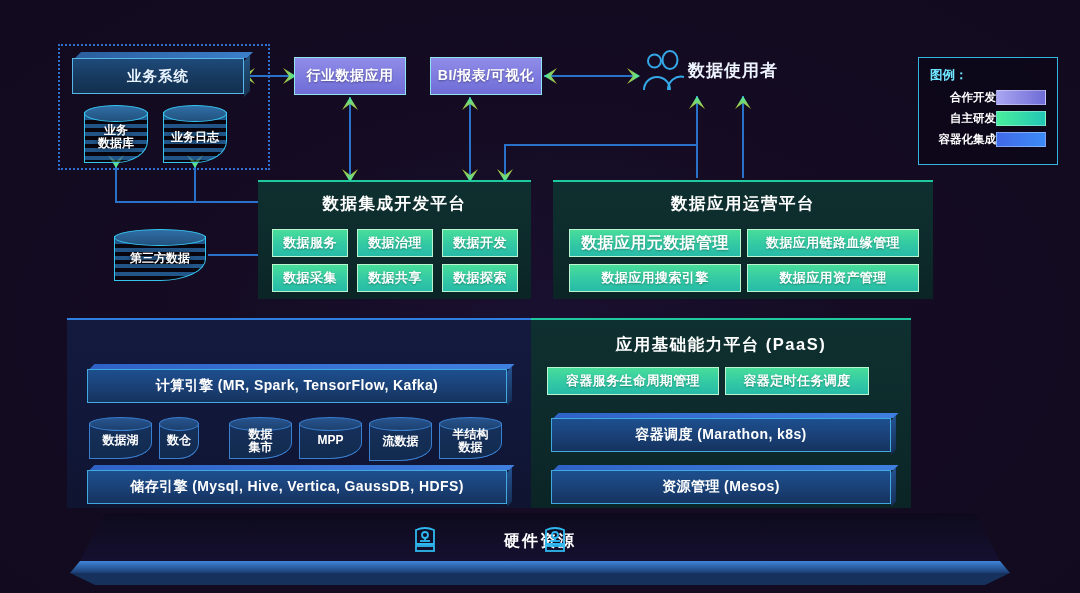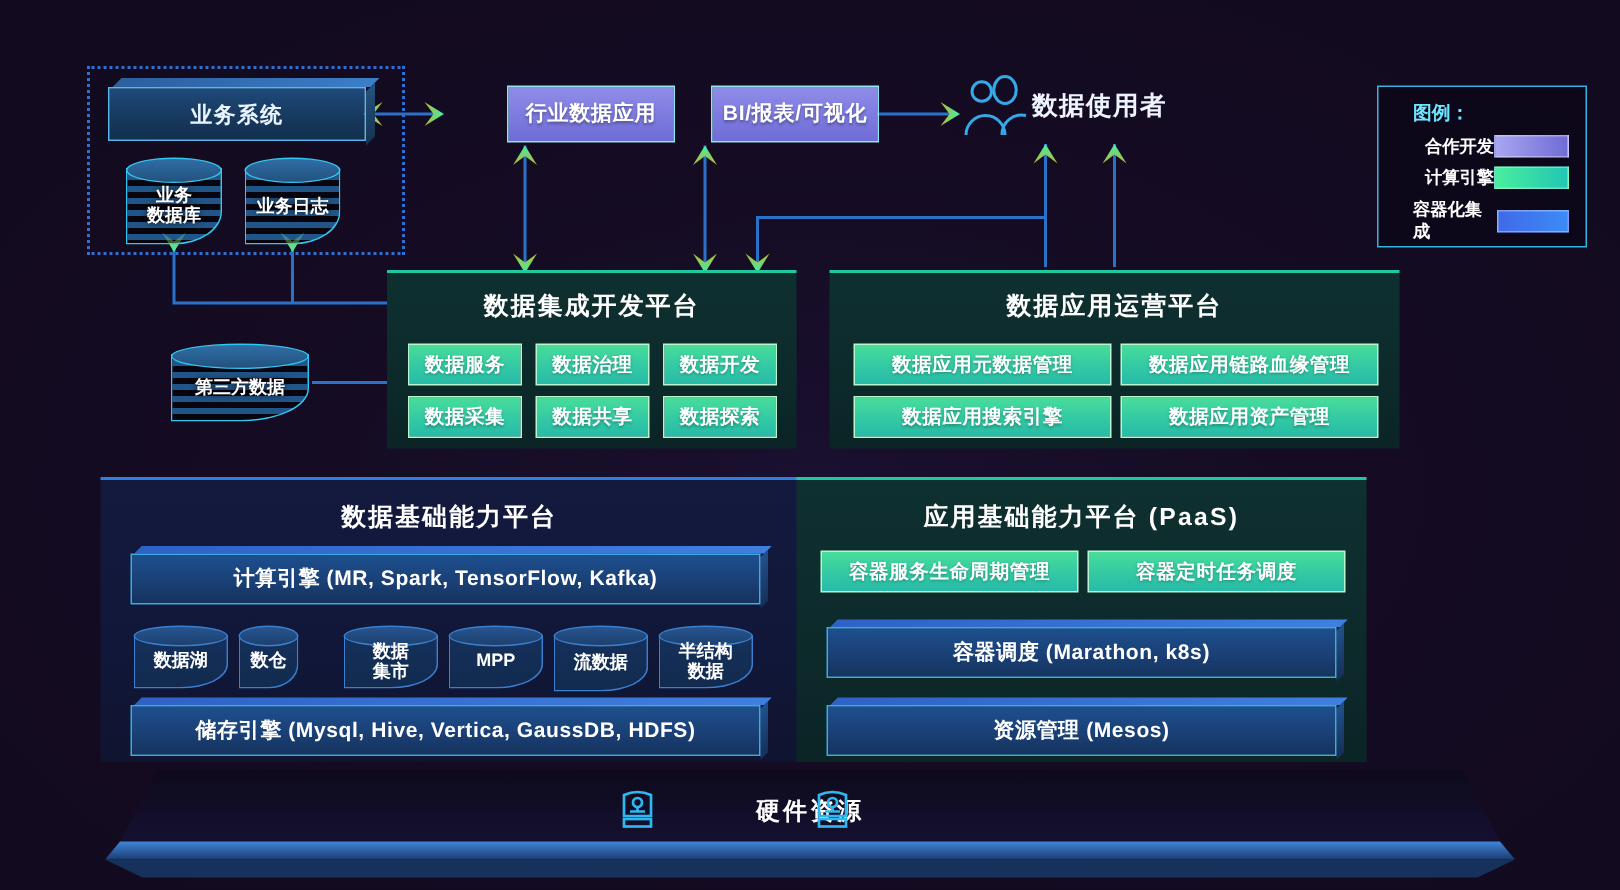--- a/index.html
+++ b/index.html
@@ -77,38 +77,37 @@
   #db-thirdparty .cap-label{font-size:12px;}
 
   
   .purple-box{
     position:absolute;box-sizing:border-box;
     background:linear-gradient(180deg,#8f8ce8 0%,#7f7ce0 50%,#6f6cd6 100%);
     border:1.4px solid #8ee4ef;
     display:flex;align-items:center;justify-content:center;
     color:#ffffff;font-weight:700;font-size:14px;letter-spacing:.5px;
     text-shadow:0 1px 2px rgba(0,0,0,.35);
-    margin-left:44px;
   }
   #industry-app{left:294px;top:57px;width:112px;height:38px;}
   #bi-box{left:430px;top:57px;width:112px;height:38px;}
 
   
   #data-user-icon{left:641px;top:50px;width:46px;height:42px;}
   #data-user-label{
     left:688px;top:59px;color:#eef4ff;font-size:17px;font-weight:700;
     letter-spacing:1px;
   }
 
   
   #legend{
     left:918px;top:57px;width:140px;height:108px;
     border:1.6px solid #34b4e2;box-sizing:border-box;
     background:rgba(10,6,22,.55);
-    padding:9px 11px 0 23px;
+    padding:9px 11px 0 11px;
   }
   #legend .title{color:#6fe6ff;font-size:12.5px;font-weight:700;margin-bottom:6px;}
   #legend .row{display:flex;align-items:center;justify-content:flex-end;margin-bottom:6px;}
   #legend .row .lb{color:#ffffff;font-size:11.5px;font-weight:700;}
   #legend .sw{width:48px;height:13px;border:1px solid rgba(255,255,255,.35);}
 
   
   .panel{position:absolute;box-sizing:border-box;}
   .panel .hd{
     text-align:center;color:#ffffff;font-weight:700;
@@ -303,49 +302,48 @@
   </svg>
   <div class="abs" id="data-user-label">数据使用者</div>
 
   <div class="abs" id="legend">
     <div class="title">图例：</div>
     <div class="row">
       <span class="lb">合作开发</span>
       <span class="sw" style="background:linear-gradient(90deg,#a9a6f2,#6f6cd6)"></span>
     </div>
     <div class="row">
-      <span class="lb">计算引擎</span>
+      <span class="lb">自主研发</span>
       <span class="sw" style="background:linear-gradient(90deg,#49ee9d,#22c6b4)"></span>
     </div>
     <div class="row">
       <span class="lb">容器化集成</span>
       <span class="sw" style="background:linear-gradient(90deg,#4169e8,#3b8bf6)"></span>
     </div>
   </div>
 
   <div class="panel panel-green abs" id="integration-platform">
     <div class="hd">数据集成开发平台</div>
     <div class="chip-green" style="left:14px;top:47px;width:76px;height:28px;font-size:13px;">数据服务</div>
     <div class="chip-green" style="left:99px;top:47px;width:76px;height:28px;font-size:13px;">数据治理</div>
     <div class="chip-green" style="left:184px;top:47px;width:76px;height:28px;font-size:13px;">数据开发</div>
     <div class="chip-green" style="left:14px;top:82px;width:76px;height:28px;font-size:13px;">数据采集</div>
     <div class="chip-green" style="left:99px;top:82px;width:76px;height:28px;font-size:13px;">数据共享</div>
     <div class="chip-green" style="left:184px;top:82px;width:76px;height:28px;font-size:13px;">数据探索</div>
   </div>
 
   <div class="panel panel-green abs" id="operation-platform">
     <div class="hd">数据应用运营平台</div>
-    <div class="chip-green" style="left:16px;top:47px;width:172px;height:28px;font-size:13px;">数据应用元数据管理</div>
+    <div class="chip-green" style="left:16px;top:47px;width:172px;height:28px;font-size:16px;">数据应用元数据管理</div>
     <div class="chip-green" style="left:194px;top:47px;width:172px;height:28px;font-size:13px;">数据应用链路血缘管理</div>
     <div class="chip-green" style="left:16px;top:82px;width:172px;height:28px;font-size:13px;">数据应用搜索引擎</div>
     <div class="chip-green" style="left:194px;top:82px;width:172px;height:28px;font-size:13px;">数据应用资产管理</div>
   </div>
 
   <div class="panel panel-blue abs" id="data-capability-platform">
-    <div class="hd">数据基础能力平台</div>
 
     <div class="bar3d" style="left:20px;top:49px;width:420px;height:34px;">
       <div class="top"></div>
       <div class="side"></div>
       <div class="face">计算引擎 (MR, Spark, TensorFlow, Kafka)</div>
     </div>
 
     <div class="scyl" style="left:22px;top:97px;width:63px;height:42px;border-radius:18px;">
       <div class="body"></div>
       <div class="lid"></div>
@@ -392,21 +390,21 @@
     <div class="bar3d" style="left:20px;top:150px;width:420px;height:34px;">
       <div class="top"></div>
       <div class="side"></div>
       <div class="face">储存引擎 (Mysql, Hive, Vertica, GaussDB, HDFS)</div>
     </div>
   </div>
 
   <div class="panel panel-green abs" id="paas-platform">
     <div class="hd">应用基础能力平台 (PaaS)</div>
     <div class="chip-green" style="left:16px;top:47px;width:172px;height:28px;font-size:13px;">容器服务生命周期管理</div>
-    <div class="chip-green" style="left:194px;top:47px;width:172px;height:28px;font-size:13px;">容器定时任务调度</div>
+    <div class="chip-green" style="left:194px;top:47px;width:144px;height:28px;font-size:13px;">容器定时任务调度</div>
 
     <div class="bar3d" style="left:20px;top:98px;width:340px;height:34px;">
       <div class="top"></div>
       <div class="side"></div>
       <div class="face">容器调度 (Marathon, k8s)</div>
     </div>
     <div class="bar3d" style="left:20px;top:150px;width:340px;height:34px;">
       <div class="top"></div>
       <div class="side"></div>
       <div class="face">资源管理 (Mesos)</div>

